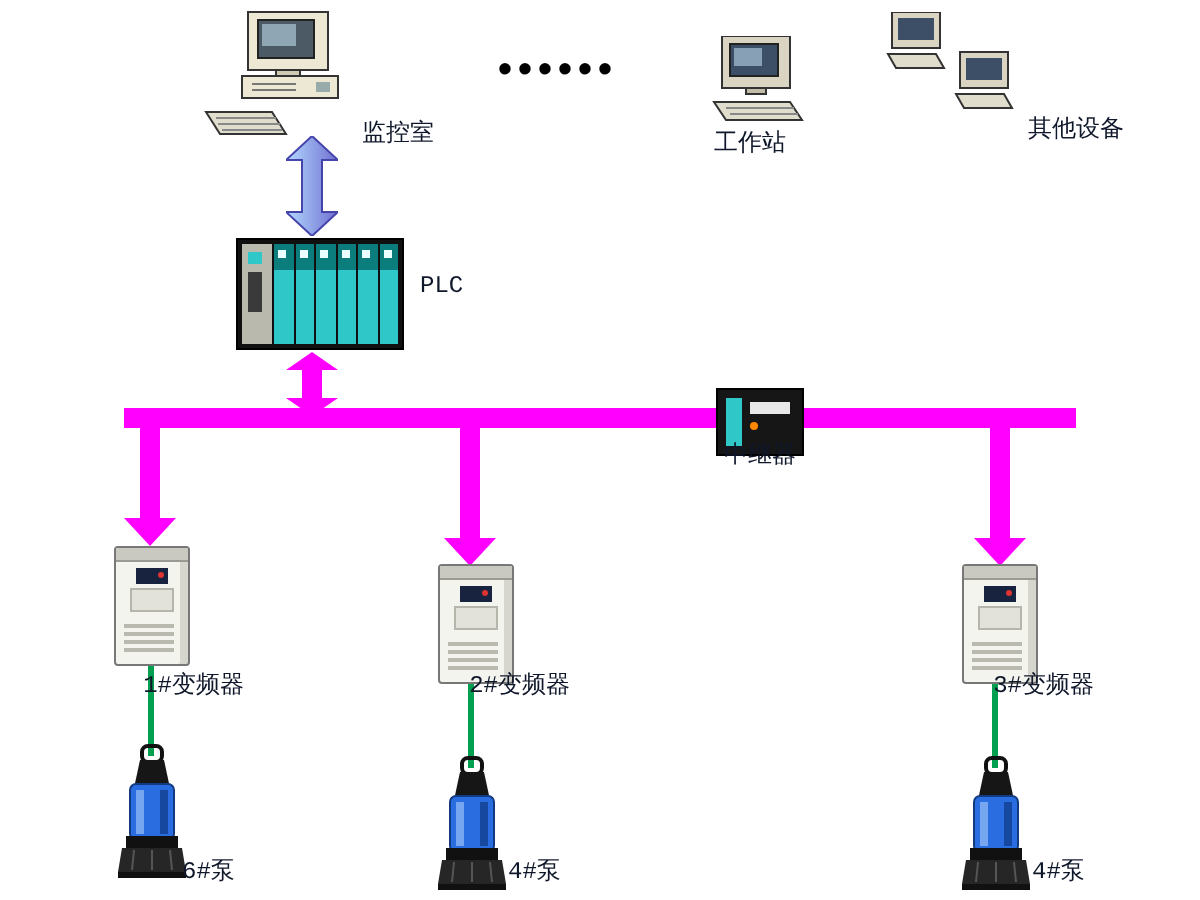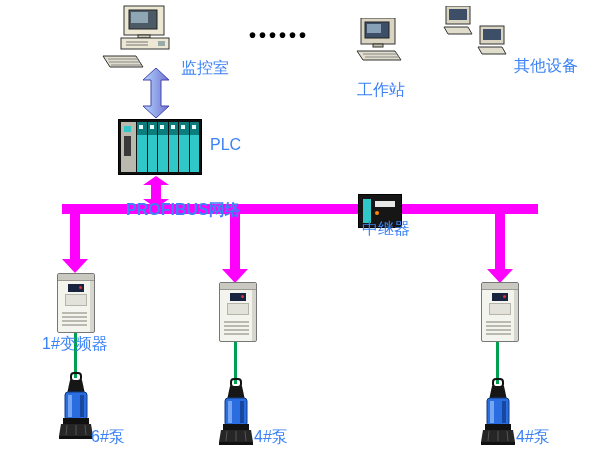--- a/index.html
+++ b/index.html
@@ -1,21 +1,21 @@
 <!DOCTYPE html>
 <html><head>
 <meta charset="utf-8">
 <style>
   html,body{margin:0;padding:0;}
   body{font-family:"Liberation Sans","DejaVu Sans",sans-serif;background:#fff;}
   #stage{position:relative;width:600px;height:450px;background:#ffffff;overflow:hidden;}
   .abs{position:absolute;}
-  .lbl{position:absolute;font-size:16px;color:#3b82f6;white-space:nowrap;z-index:6;}
+  .lbl{position:absolute;font-size:12px;color:#0f172a;white-space:nowrap;z-index:6;font-family:Liberation Mono, monospace;}
   .lbl.bold{font-weight:bold;}
-  .center{text-align:left;}
+  .center{text-align:right;}
 
   
   .bus{position:absolute;left:62px;top:204px;width:476px;height:10px;background:#ff00ff;z-index:1;}
 
   
   .glink{position:absolute;width:3px;background:#00a050;z-index:0;}
 
   
   .plc{position:absolute;left:118px;top:119px;width:84px;height:56px;background:#101010;border:1px solid #000;display:flex;gap:1px;padding:2px;box-sizing:border-box;z-index:2;}
   .plc-psu{width:15px;background:#b9b9ae;position:relative;}
@@ -66,21 +66,21 @@
 
   <svg class="abs" style="left:353px;top:18px;z-index:2" width="52" height="46" viewBox="0 0 52 46">
     <rect x="8" y="0" width="34" height="26" fill="#d9d5c2" stroke="#333"></rect>
     <rect x="12" y="4" width="24" height="16" fill="#3d4f66" stroke="#222"></rect>
     <rect x="14" y="6" width="14" height="9" fill="#87a0b5"></rect>
     <rect x="20" y="26" width="10" height="3" fill="#c2bda8" stroke="#333"></rect>
     <polygon points="4,33 42,33 48,42 10,42" fill="#e0ddcc" stroke="#333"></polygon>
     <line x1="10" y1="36" x2="44" y2="36" stroke="#888"></line>
     <line x1="12" y1="39" x2="46" y2="39" stroke="#888"></line>
   </svg>
-  <span class="lbl" style="left:357px;top:80px">工作站</span>
+  <span class="lbl" style="left:357px;top:63px">工作站</span>
 
   <svg class="abs" style="left:438px;top:6px;z-index:2" width="72" height="58" viewBox="0 0 72 58">
     <rect x="8" y="0" width="24" height="18" fill="#d9d5c2" stroke="#333"></rect>
     <rect x="11" y="3" width="18" height="11" fill="#3d4f66"></rect>
     <polygon points="6,21 30,21 34,28 10,28" fill="#e0ddcc" stroke="#333"></polygon>
     <rect x="42" y="20" width="24" height="18" fill="#d9d5c2" stroke="#333"></rect>
     <rect x="45" y="23" width="18" height="11" fill="#3d4f66"></rect>
     <polygon points="40,41 64,41 68,48 44,48" fill="#e0ddcc" stroke="#333"></polygon>
   </svg>
   <span class="lbl" style="left:514px;top:56px">其他设备</span>
@@ -104,21 +104,20 @@
     <div class="plc-mod"></div>
     <div class="plc-mod"></div>
     <div class="plc-mod"></div>
     <div class="plc-mod"></div>
     <div class="plc-mod"></div>
     <div class="plc-mod"></div>
   </div>
   <span class="lbl" style="left:210px;top:136px">PLC</span>
 
   <div class="bus"></div>
-  <span class="lbl bold" style="left:126px;top:200px">PROFIBUS网络</span>
 
   <div class="repeater">
     <div class="strip"></div>
     <div class="tag"></div>
     <div class="led"></div>
   </div>
   <span class="lbl" style="left:362px;top:219px">中继器</span>
 
   <svg class="abs" style="left:62px;top:213px;z-index:2" width="26" height="60" viewBox="0 0 26 60">
     <polygon points="8,0 18,0 18,46 26,46 13,60 0,46 8,46" fill="#ff00ff"></polygon>
@@ -146,20 +145,22 @@
       <div class="pad"></div>
       <div class="vent"></div>
   </div>
   <div class="inv" style="left:481px;top:282px">
     <div class="cap"></div>
       <div class="disp"></div>
       <div class="pad"></div>
       <div class="vent"></div>
   </div>
   <span class="lbl center" style="left:42px;top:334px;width:80px">1#变频器</span>
+  <span class="lbl center" style="left:205px;top:334px;width:80px">2#变频器</span>
+  <span class="lbl center" style="left:467px;top:334px;width:80px">3#变频器</span>
 
   <svg class="abs" style="left:54px;top:372px;z-index:2" width="44" height="70" viewBox="0 0 44 70">
     <rect x="17" y="1" width="10" height="8" rx="3" fill="none" stroke="#111" stroke-width="2"></rect>
     <polygon points="13,22 31,22 28,8 16,8" fill="#161616"></polygon>
     <rect x="11" y="20" width="22" height="28" rx="3" fill="#2a6de0" stroke="#123a80"></rect>
     <rect x="14" y="23" width="4" height="22" fill="#8ab4f2" opacity="0.8"></rect>
     <rect x="26" y="23" width="4" height="22" fill="#1648a0"></rect>
     <rect x="9" y="46" width="26" height="6" fill="#111"></rect>
     <polygon points="7,52 37,52 39,64 5,64" fill="#262626"></polygon>
     <line x1="13" y1="53" x2="12" y2="63" stroke="#555"></line>

